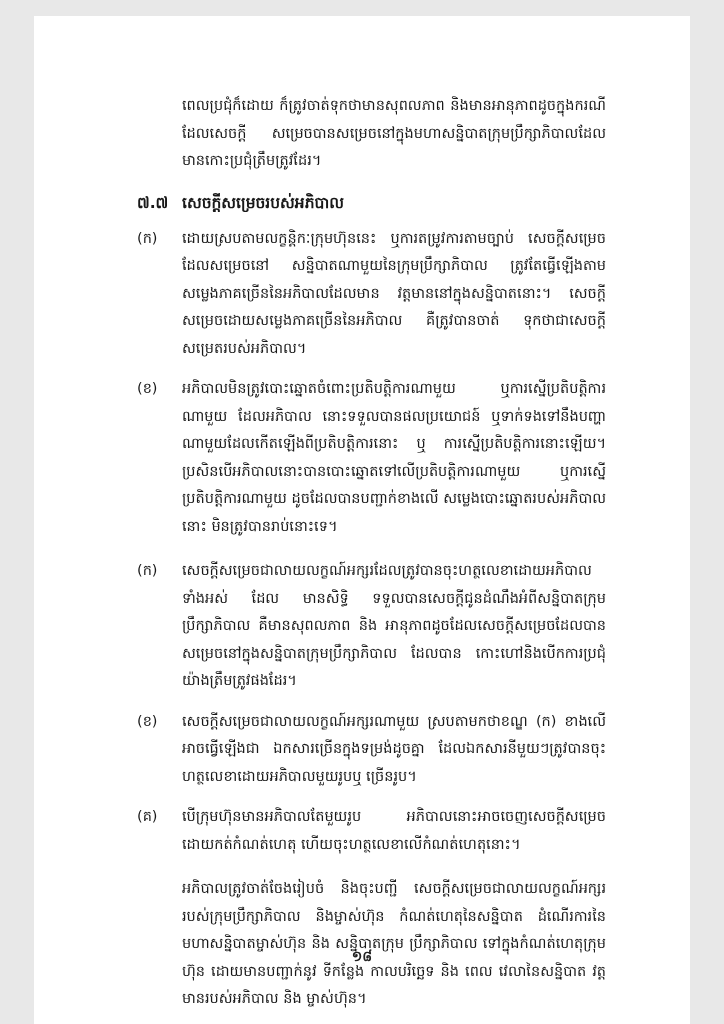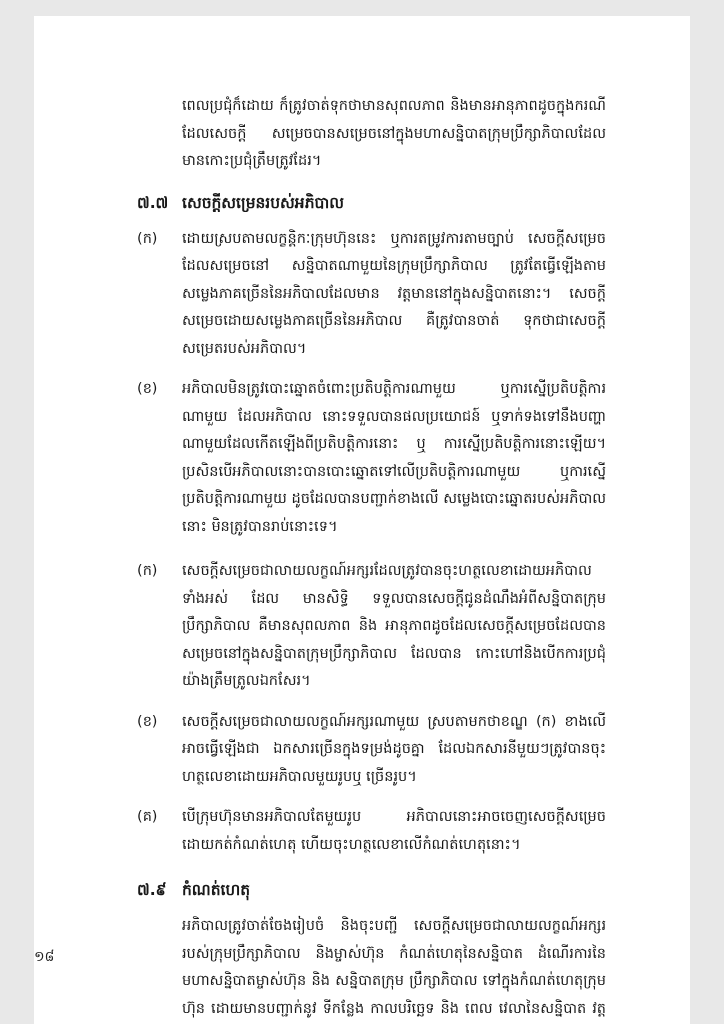--- a/index.html
+++ b/index.html
@@ -73,67 +73,64 @@
     font-weight: bold;
     font-size: 18.5px;
     line-height: 30px;
     margin: 0;
   }
   .page-number {
     position: absolute;
     left: 0;
     right: 0;
     bottom: 72px;
-    text-align: left;
+    text-align: center;
     font-size: 14px;
     color: #222222;
+    font-weight: bold;
   }
 </style>
 </head>
 <body>
 
 <div class="page">
 
   <p class="body-text continuation">ពេលប្រជុំក៏ដោយ ក៏ត្រូវចាត់ទុកថាមានសុពលភាព និងមានអានុភាពដូចក្នុងករណីដែលសេចក្ដី សម្រេចបានសម្រេចនៅក្នុងមហាសន្និបាតក្រុមប្រឹក្សាភិបាលដែលមានកោះប្រជុំត្រឹមត្រូវដែរ។</p>
 
   <div class="section-heading">
     <span class="sec-num">៧.៧</span>
-    <span class="sec-title">សេចក្ដីសម្រេនរបស់អភិបាល</span>
+    <span class="sec-title">សេចក្ដីសម្រេចរបស់អភិបាល</span>
   </div>
 
   <div class="list-item">
     <span class="item-label">(ក)</span>
     <p class="body-text item-text">ដោយស្របតាមលក្ខន្តិកៈក្រុមហ៊ុននេះ ឬការតម្រូវការតាមច្បាប់ សេចក្ដីសម្រេចដែលសម្រេចនៅ សន្និបាតណាមួយនៃក្រុមប្រឹក្សាភិបាល ត្រូវតែធ្វើឡើងតាមសម្លេងភាគច្រើននៃអភិបាលដែលមាន វត្តមាននៅក្នុងសន្និបាតនោះ។ សេចក្ដីសម្រេចដោយសម្លេងភាគច្រើននៃអភិបាល គឺត្រូវបានចាត់ ទុកថាជាសេចក្ដីសម្រេតរបស់អភិបាល។</p>
   </div>
 
   <div class="list-item last-of-section">
     <span class="item-label">(ខ)</span>
     <p class="body-text item-text">អភិបាលមិនត្រូវបោះឆ្នោតចំពោះប្រតិបត្តិការណាមួយ ឬការស្នើប្រតិបត្តិការណាមួយ ដែលអភិបាល នោះទទួលបានផលប្រយោជន៍ ឬទាក់ទងទៅនឹងបញ្ហាណាមួយដែលកើតឡើងពីប្រតិបត្តិការនោះ ឬ ការស្នើប្រតិបត្តិការនោះឡើយ។ ប្រសិនបើអភិបាលនោះបានបោះឆ្នោតទៅលើប្រតិបត្តិការណាមួយ ឬការស្នើប្រតិបត្តិការណាមួយ ដូចដែលបានបញ្ជាក់ខាងលើ សម្លេងបោះឆ្នោតរបស់អភិបាលនោះ មិនត្រូវបានរាប់នោះទេ។</p>
   </div>
 
 
   <div class="list-item">
     <span class="item-label">(ក)</span>
-    <p class="body-text item-text">សេចក្ដីសម្រេចជាលាយលក្ខណ៍អក្សរដែលត្រូវបានចុះហត្ថលេខាដោយអភិបាលទាំងអស់ ដែល មានសិទ្ធិ ទទួលបានសេចក្ដីជូនដំណឹងអំពីសន្និបាតក្រុមប្រឹក្សាភិបាល គឺមានសុពលភាព និង អានុភាពដូចដែលសេចក្ដីសម្រេចដែលបានសម្រេចនៅក្នុងសន្និបាតក្រុមប្រឹក្សាភិបាល ដែលបាន កោះហៅនិងបើកការប្រជុំយ៉ាងត្រឹមត្រូលឯកសែរ។</p>
+    <p class="body-text item-text">សេចក្ដីសម្រេចជាលាយលក្ខណ៍អក្សរដែលត្រូវបានចុះហត្ថលេខាដោយអភិបាលទាំងអស់ ដែល មានសិទ្ធិ ទទួលបានសេចក្ដីជូនដំណឹងអំពីសន្និបាតក្រុមប្រឹក្សាភិបាល គឺមានសុពលភាព និង អានុភាពដូចដែលសេចក្ដីសម្រេចដែលបានសម្រេចនៅក្នុងសន្និបាតក្រុមប្រឹក្សាភិបាល ដែលបាន កោះហៅនិងបើកការប្រជុំយ៉ាងត្រឹមត្រូវផងដែរ។</p>
   </div>
 
   <div class="list-item">
     <span class="item-label">(ខ)</span>
     <p class="body-text item-text">សេចក្ដីសម្រេចជាលាយលក្ខណ៍អក្សរណាមួយ ស្របតាមកថាខណ្ឌ (ក) ខាងលើ អាចធ្វើឡើងជា ឯកសារច្រើនក្នុងទម្រង់ដូចគ្នា ដែលឯកសារនីមួយៗត្រូវបានចុះហត្ថលេខាដោយអភិបាលមួយរូបឬ ច្រើនរូប។</p>
   </div>
 
   <div class="list-item last-of-section">
     <span class="item-label">(គ)</span>
     <p class="body-text item-text">បើក្រុមហ៊ុនមានអភិបាលតែមួយរូប អភិបាលនោះអាចចេញសេចក្ដីសម្រេចដោយកត់កំណត់ហេតុ ហើយចុះហត្ថលេខាលើកំណត់ហេតុនោះ។</p>
   </div>
 
-  <div class="section-heading">
-    <span class="sec-num">៧.៩</span>
-    <span class="sec-title">កំណត់ហេតុ</span>
-  </div>
 
   <div class="list-item">
     <span class="item-label"></span>
     <p class="body-text item-text">អភិបាលត្រូវចាត់ចែងរៀបចំ និងចុះបញ្ជី សេចក្ដីសម្រេចជាលាយលក្ខណ៍អក្សររបស់ក្រុមប្រឹក្សាភិបាល និងម្ចាស់ហ៊ុន កំណត់ហេតុនៃសន្និបាត ដំណើរការនៃមហាសន្និបាតម្ចាស់ហ៊ុន និង សន្និបាតក្រុម ប្រឹក្សាភិបាល ទៅក្នុងកំណត់ហេតុក្រុមហ៊ុន ដោយមានបញ្ជាក់នូវ ទីកន្លែង កាលបរិច្ឆេទ និង ពេល វេលានៃសន្និបាត វត្តមានរបស់អភិបាល និង ម្ចាស់ហ៊ុន។</p>
   </div>
 
   <div class="footer-block">
     <p class="article-line2">នីតិបុគ្គលិកលក្ខណៈ – ការចុះបញ្ជីពាណិជ្ជកម្ម – ការចុះផ្សាយ – សោហ៊ុយ</p>
   </div>
 

